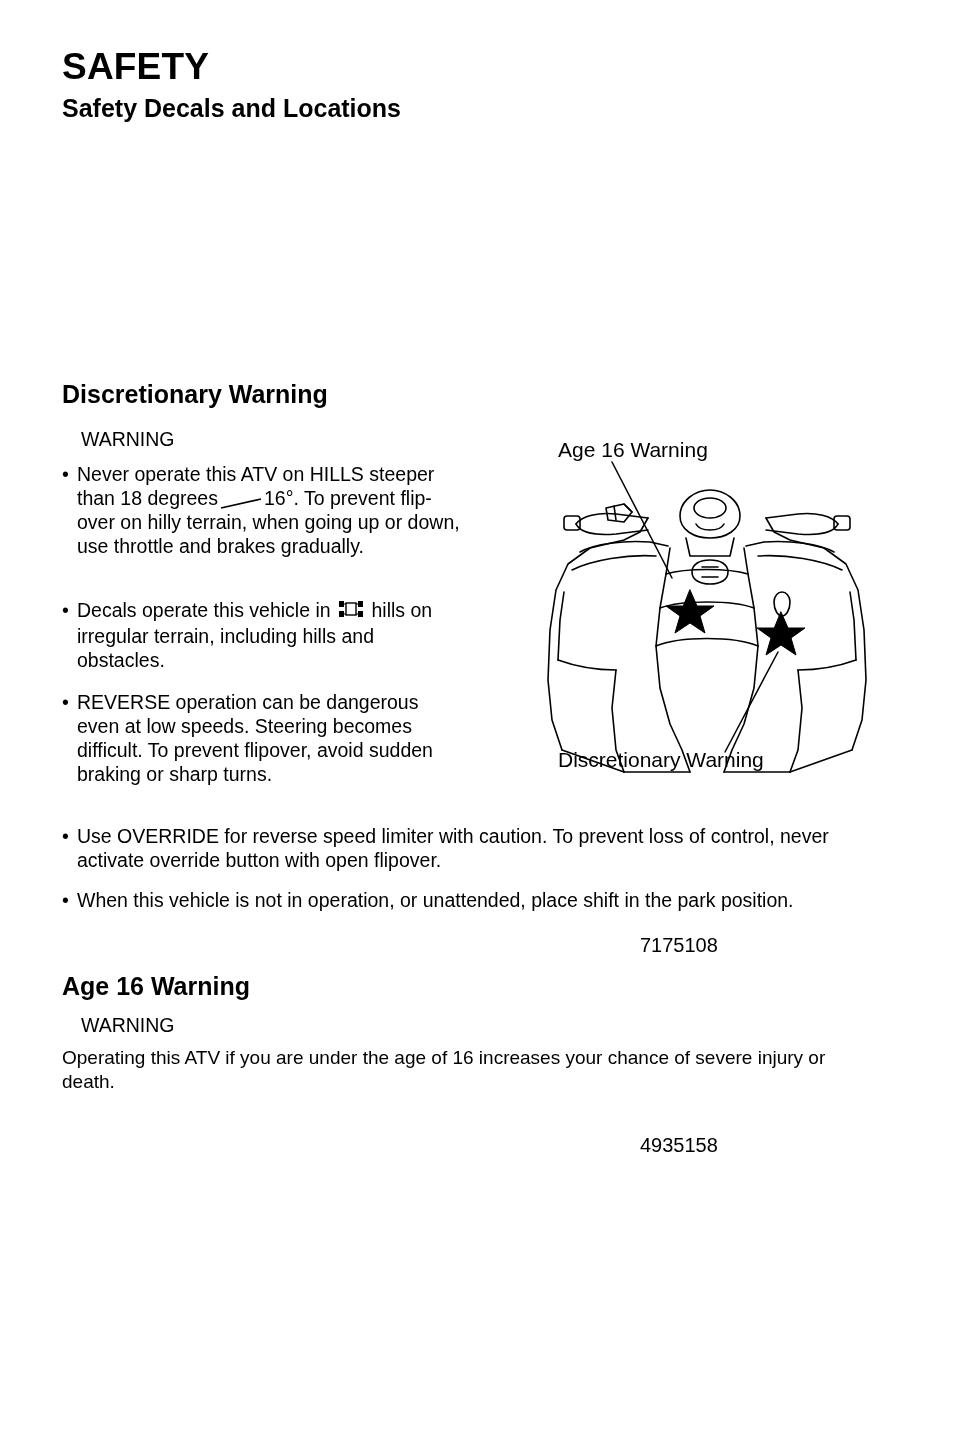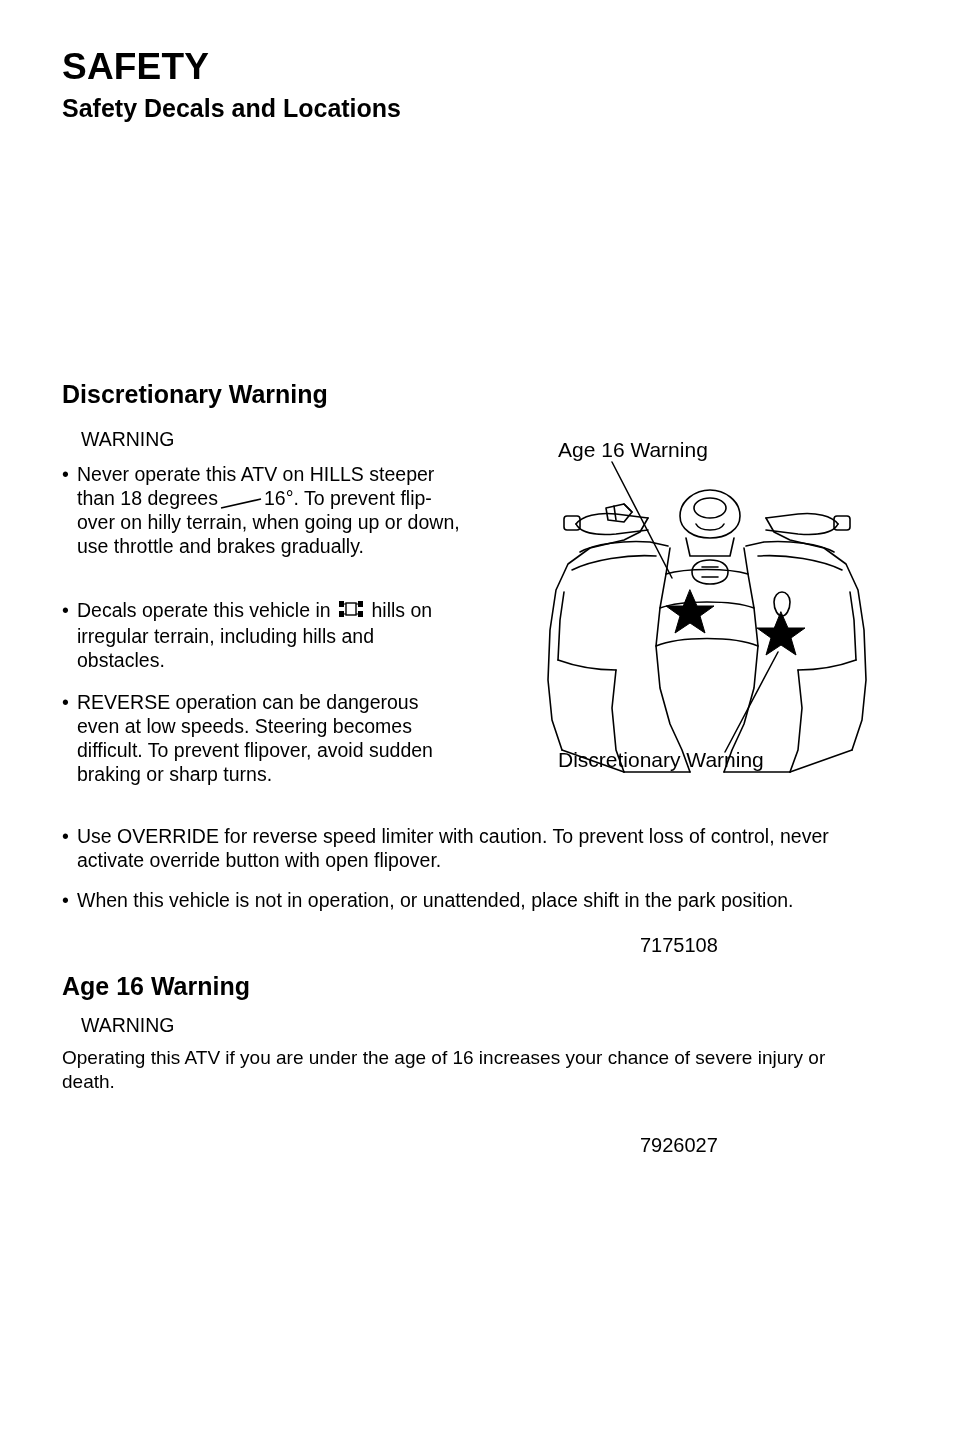--- a/index.html
+++ b/index.html
@@ -183,21 +183,21 @@
   <div class="wide-block" id="b5">
     <span class="bullet">•</span>
     <span class="btext">When this vehicle is not in operation, or unattended, place shift in the park position.</span>
   </div>
 
   <div class="partnum" id="pn1">7175108</div>
 
   <div class="section-head" id="sec2-head">Age 16 Warning</div>
   <div class="warning-label" id="warn2">WARNING</div>
   <div class="para" id="p1">Operating this ATV if you are under the age of 16 increases your chance of severe injury or death.</div>
-  <div class="partnum" id="pn2">7926027</div>
+  <div class="partnum" id="pn2">4935158</div>
 
   <div class="callout" id="callout-top">Age 16 Warning</div>
   <div class="callout" id="callout-bottom">Discretionary Warning</div>
 
   <div class="figure">
     <svg width="380" height="360" viewBox="0 0 380 360" fill="none" stroke="#000" stroke-width="1.6" stroke-linejoin="round" stroke-linecap="round">
 
       <line x1="92" y1="42" x2="152" y2="158" stroke-width="1.5"></line>
       <line x1="258" y1="232" x2="205" y2="332" stroke-width="1.5"></line>
 

